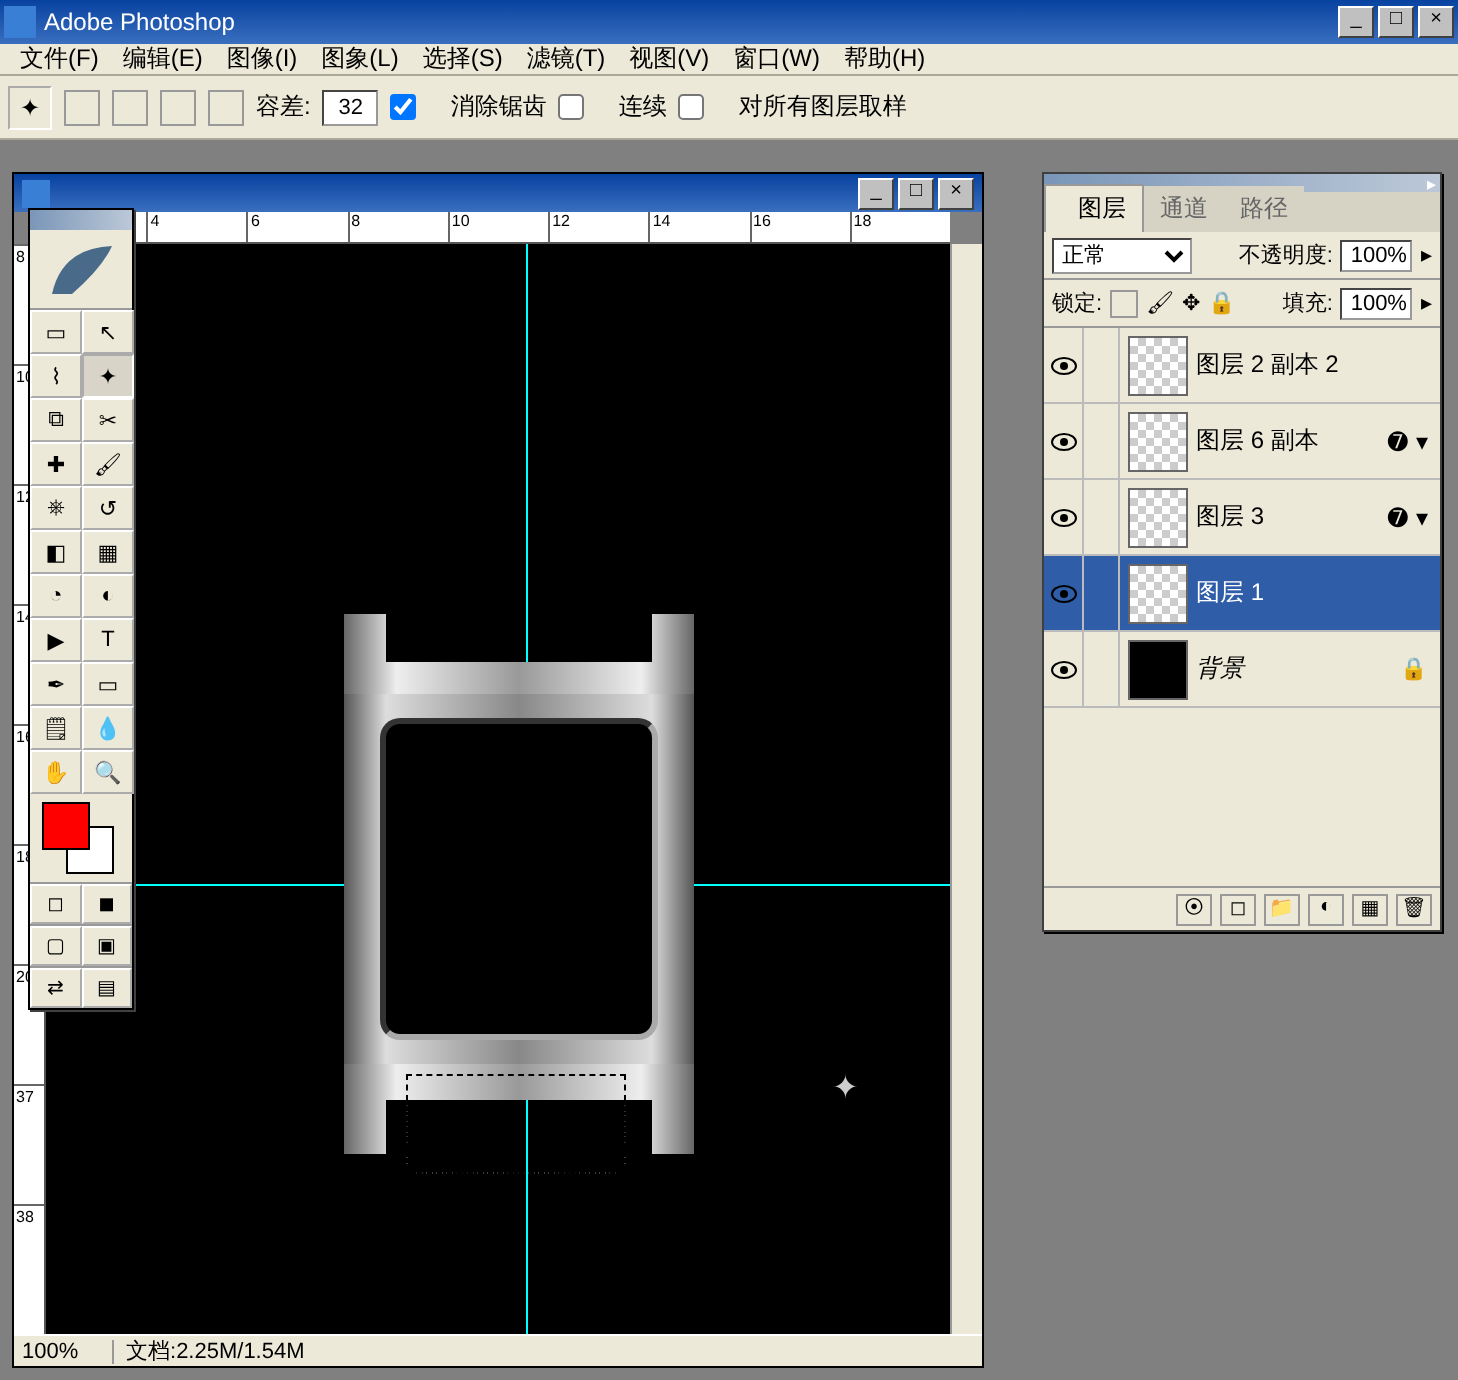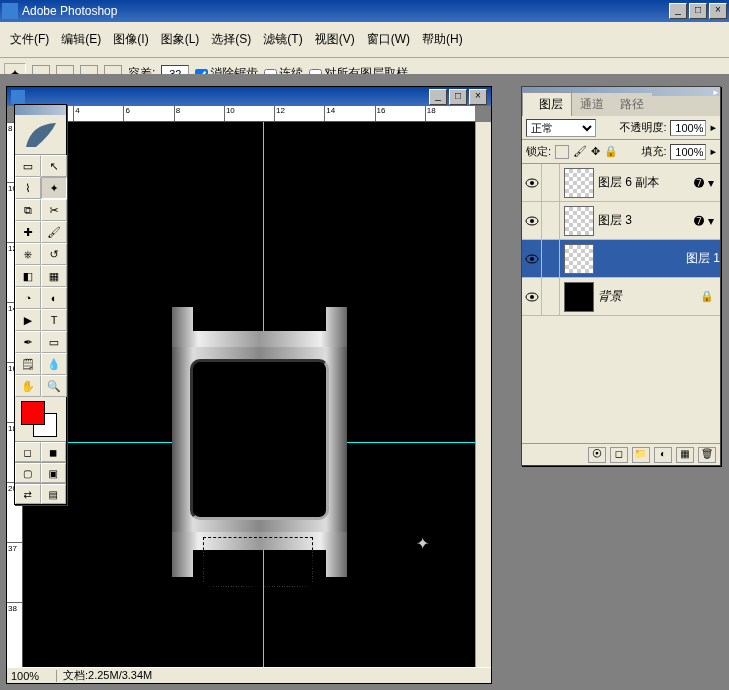--- a/index.html
+++ b/index.html
@@ -3,28 +3,28 @@
 <meta charset="utf-8">
 <style>
 * { margin: 0; padding: 0; box-sizing: border-box; font-family: "SimSun", "Microsoft YaHei", sans-serif; }
 body { background: #808080; width: 729px; height: 690px; overflow: hidden; position: relative; }
 
 .titlebar { height: 22px; background: linear-gradient(to bottom, #0842a0, #3a6fbf); display: flex; align-items: center; padding: 0 2px; color: #fff; font-size: 12px; }
 .titlebar .icon { width: 16px; height: 16px; margin-right: 4px; background: #3a7fd6; display: inline-block; }
 .titlebar .spacer { flex: 1; }
 .winbtn { width: 18px; height: 16px; background: #c0c0c0; border: 1px solid #fff; border-right-color: #404040; border-bottom-color: #404040; margin-left: 2px; font-size: 10px; line-height: 12px; text-align: center; color: #000; cursor: pointer; }
 
-.menubar { height: 36px; background: #ece9d8; display: flex; align-items: center; font-size: 12px; padding: 0 4px; border-bottom: 1px solid #aca899; }
+.menubar { height: 16px; background: #ece9d8; display: flex; align-items: center; font-size: 12px; padding: 0 4px; border-bottom: 1px solid #aca899; }
 .menubar span { padding: 2px 6px; cursor: pointer; }
 
 .optionsbar { height: 32px; background: #ece9d8; display: flex; align-items: center; font-size: 12px; padding: 0 4px; border-bottom: 1px solid #aca899; gap: 6px; }
 .tool-swatch { width: 22px; height: 22px; border: 1px inset #fff; background: #ece9d8; display: flex; align-items: center; justify-content: center; }
 .small-icon { width: 18px; height: 18px; border: 1px solid #999; background: #ece9d8; }
 .opt-input { width: 28px; height: 18px; border: 1px inset #999; font-size: 11px; text-align: center; }
-.checkbox { display: flex; align-items: flex-end; gap: 2px; }
+.checkbox { display: flex; align-items: center; gap: 17px; }
 .checkbox input { width: 13px; height: 13px; }
 
 .workspace { position: absolute; top: 74px; left: 0; right: 0; bottom: 0; background: #808080; }
 
 .toolbox { position: absolute; left: 14px; top: 30px; width: 53px; background: #ece9d8; border: 1px solid #000; box-shadow: 1px 1px 0 #404040; }
 .toolbox-header { height: 10px; background: linear-gradient(to right, #7a96b8, #bcc8d8); }
 .toolbox-feather { height: 40px; display: flex; align-items: center; justify-content: center; border-bottom: 1px solid #999; }
 .tool-grid { display: grid; grid-template-columns: 1fr 1fr; }
 .tool-btn { width: 26px; height: 22px; border: 1px outset #fff; background: #ece9d8; display: flex; align-items: center; justify-content: center; font-size: 11px; cursor: pointer; }
 .tool-btn.active { border-style: inset; background: #d8d4c8; }
@@ -164,21 +164,21 @@
             <div class="metal-frame-inner"></div>
           </div>
         <div class="metal-bot"></div>
       </div>
       <div class="selection" style="left:180px; top:415px; width:110px; height:50px"></div>
     </div>
     <div class="scrollbar-v"></div>
     <div class="statusbar">
       <span class="zoom">100%</span>
       <span class="docinfo">
-        <span>文档:</span><span>2.25M/3.34M</span>
+        <span>文档:</span><span>2.25M/1.54M</span>
       </span>
     </div>
   </div>
 
   <span class="cursor-wand">✦</span>
 
   <div class="toolbox">
     <div class="toolbox-header"></div>
     <div class="toolbox-feather">
       <svg width="40" height="32" viewBox="0 0 40 32">
@@ -257,20 +257,31 @@
     <div class="layer-list" id="layer-list">
         <div class="layer-item">
           <div class="eye-col">
             <svg class="eye-svg" viewBox="0 0 14 10">
               <ellipse cx="7" cy="5" rx="6" ry="4" fill="none" stroke="#000"></ellipse>
               <circle cx="7" cy="5" r="2" fill="#000"></circle>
             </svg>
           </div>
           <div class="link-col"></div>
           <div class="layer-thumb "></div>
+          <span style="flex:1;">图层 2 副本 2</span>
+        </div>
+        <div class="layer-item">
+          <div class="eye-col">
+            <svg class="eye-svg" viewBox="0 0 14 10">
+              <ellipse cx="7" cy="5" rx="6" ry="4" fill="none" stroke="#000"></ellipse>
+              <circle cx="7" cy="5" r="2" fill="#000"></circle>
+            </svg>
+          </div>
+          <div class="link-col"></div>
+          <div class="layer-thumb "></div>
           <span style="flex:1;">图层 6 副本</span>
           <span style="margin-right:4px">➐</span>
           <span style="margin-right:6px">▾</span>
         </div>
         <div class="layer-item">
           <div class="eye-col">
             <svg class="eye-svg" viewBox="0 0 14 10">
               <ellipse cx="7" cy="5" rx="6" ry="4" fill="none" stroke="#000"></ellipse>
               <circle cx="7" cy="5" r="2" fill="#000"></circle>
             </svg>
@@ -283,21 +294,21 @@
         </div>
         <div class="layer-item selected">
           <div class="eye-col">
             <svg class="eye-svg" viewBox="0 0 14 10">
               <ellipse cx="7" cy="5" rx="6" ry="4" fill="none" stroke="#000"></ellipse>
               <circle cx="7" cy="5" r="2" fill="#000"></circle>
             </svg>
           </div>
           <div class="link-col"></div>
           <div class="layer-thumb "></div>
-          <span style="flex:1;text-align:right;">图层 1</span>
+          <span style="flex:1;">图层 1</span>
         </div>
         <div class="layer-item">
           <div class="eye-col">
             <svg class="eye-svg" viewBox="0 0 14 10">
               <ellipse cx="7" cy="5" rx="6" ry="4" fill="none" stroke="#000"></ellipse>
               <circle cx="7" cy="5" r="2" fill="#000"></circle>
             </svg>
           </div>
           <div class="link-col"></div>
           <div class="layer-thumb black"></div>

